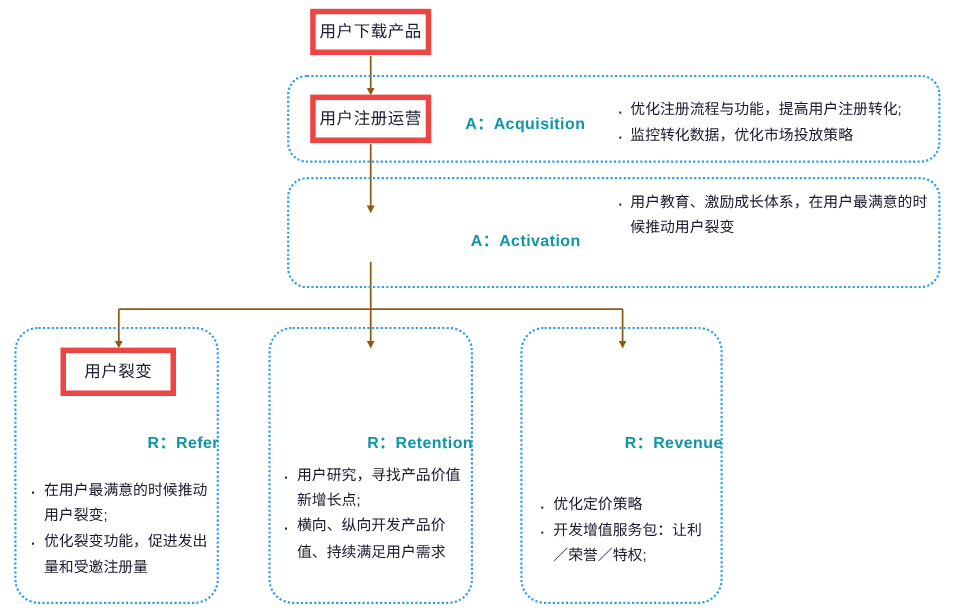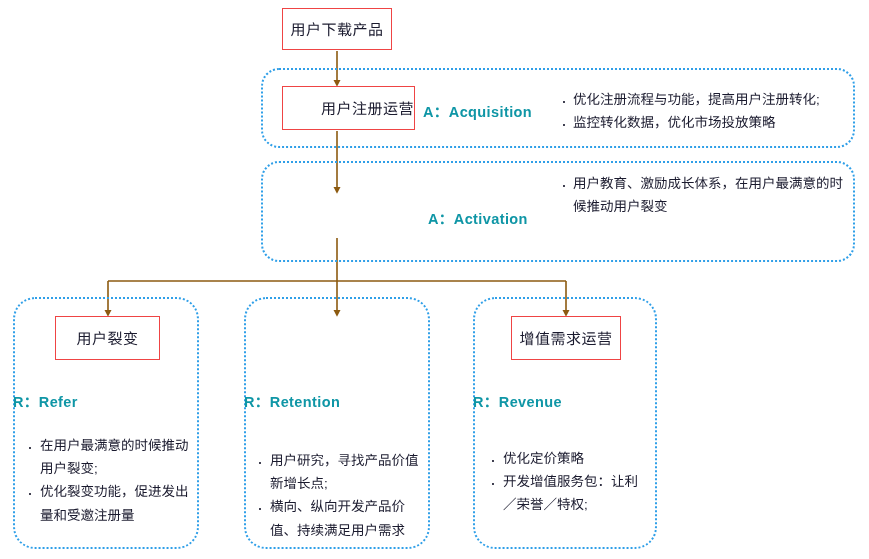--- a/index.html
+++ b/index.html
@@ -29,21 +29,21 @@
     border-radius: 18px;
     background: transparent;
     box-sizing: border-box;
   }
   .dash-box.tall { border-radius: 22px; }
 
   
   .node {
     position: absolute;
     box-sizing: border-box;
-    border: 1px solid #ef4444;
+    border: 5px solid #ef4444;
     background: #ffffff;
     color: #1a1a2e;
     font-size: 15px;
     line-height: 1;
     display: flex;
     align-items: center;
     justify-content: center;
     letter-spacing: 0.5px;
     white-space: nowrap;
   }
@@ -51,21 +51,21 @@
   
   .stage-label {
     position: absolute;
     color: #0f96a6;
     font-weight: bold;
     font-size: 14.5px;
     letter-spacing: 0.4px;
     white-space: nowrap;
   }
   .stage-label.center {
-    text-align: left;
+    text-align: right;
   }
 
   
   .bullets {
     position: absolute;
     color: #1a1a2e;
     font-size: 13.5px;
     line-height: 1.72;
     box-sizing: border-box;
   }
@@ -124,21 +124,21 @@
     <line x1="337" y1="281" x2="337" y2="313" stroke="#8c5a10" stroke-width="1.6" marker-end="url(#arrowhead)"></line>
     <line x1="566" y1="281" x2="566" y2="313" stroke="#8c5a10" stroke-width="1.6" marker-end="url(#arrowhead)"></line>
   </svg>
 
   <div class="node" style="left:282px; top:8px; width:110px; height:42px;">
     <span>用户下载产品</span>
   </div>
 
   <div class="dash-box" style="left:261px; top:68px; width:594px; height:80px;"></div>
 
-  <div class="node" style="left:282px; top:86px; width:133px; height:44px;justify-content:flex-end;">
+  <div class="node" style="left:282px; top:86px; width:110px; height:44px;">
     <span>用户注册运营</span>
   </div>
 
   <div class="stage-label" style="left:423px; top:100px; width:150px;">A：Acquisition</div>
 
   <div class="bullets" style="left:560px; top:88px; width:290px;">
     <ul>
       <li>优化注册流程与功能，提高用户注册转化;</li>
       <li>监控转化数据，优化市场投放策略</li>
     </ul>
@@ -168,32 +168,29 @@
       <li>在用户最满意的时候推动用户裂变;</li>
       <li>优化裂变功能，促进发出量和受邀注册量</li>
     </ul>
   </div>
 
   <div class="dash-box tall" style="left:244px; top:297px; width:186px; height:252px;"></div>
 
 
   <div class="stage-label center" style="left:244px; top:390px; width:186px;">R：Retention</div>
 
-  <div class="bullets indent" style="left:256px; top:449px; width:168px;">
+  <div class="bullets indent" style="left:256px; top:420px; width:168px;">
     <ul>
       <li>用户研究，寻找产品价值新增长点;</li>
       <li>横向、纵向开发产品价值、持续满足用户需求</li>
     </ul>
   </div>
 
   <div class="dash-box tall" style="left:473px; top:297px; width:184px; height:252px;"></div>
 
-  <div class="node" style="left:511px; top:316px; width:110px; height:44px;">
-    <span>增值需求运营</span>
-  </div>
 
   <div class="stage-label center" style="left:473px; top:390px; width:184px;">R：Revenue</div>
 
   <div class="bullets indent" style="left:489px; top:447px; width:162px;">
     <ul>
       <li>优化定价策略</li>
       <li>开发增值服务包：让利／荣誉／特权;</li>
     </ul>
   </div>
 

